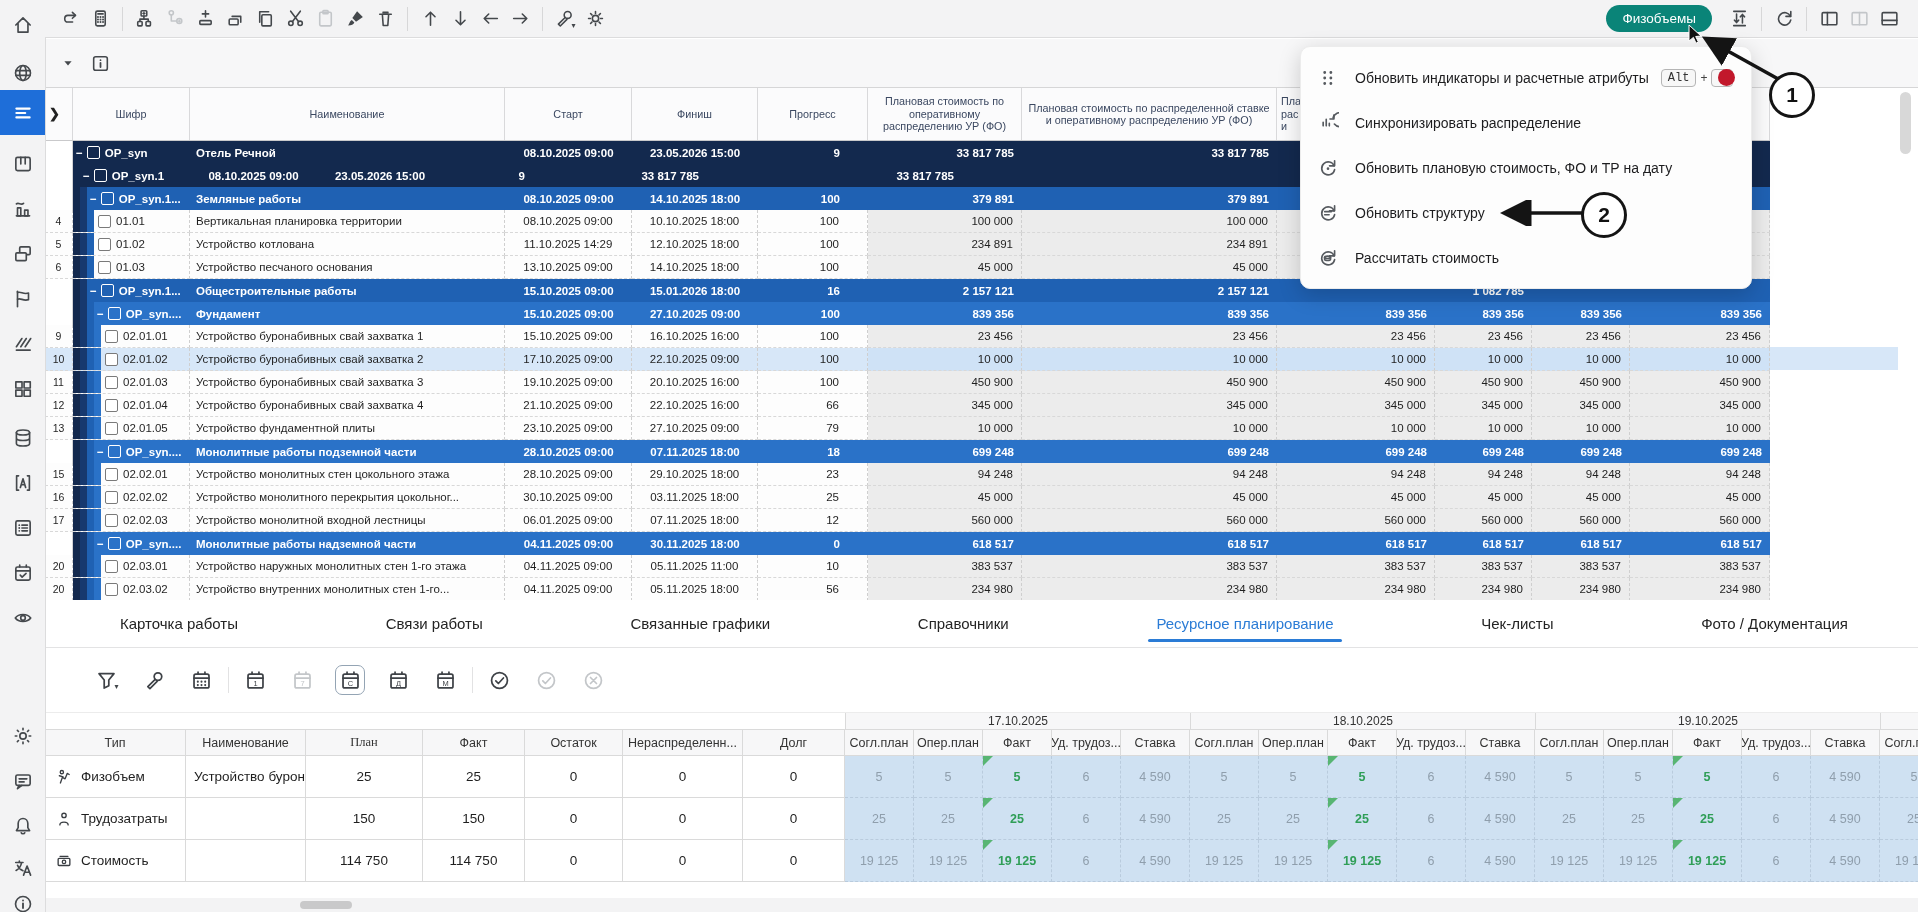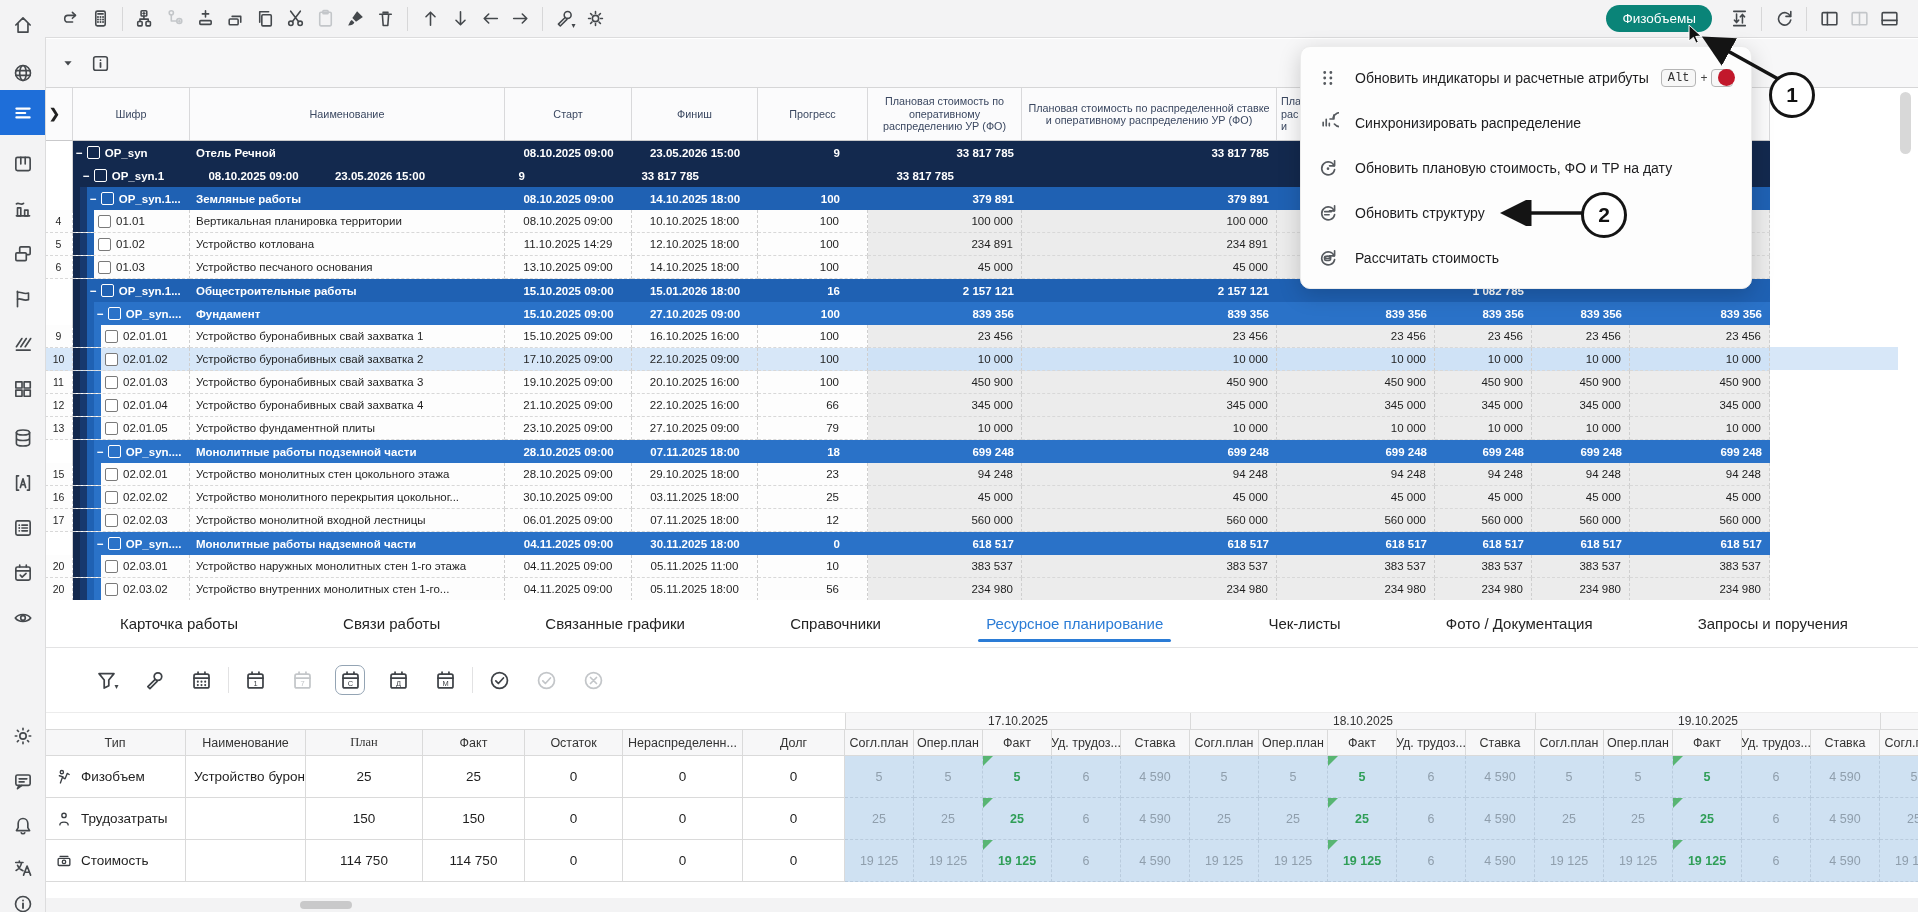--- a/index.html
+++ b/index.html
@@ -898,21 +898,20 @@
   </svg>
 
   <div class="tabsbar" id="tabsbar">
       <div class="tab">Карточка работы</div>
       <div class="tab">Связи работы</div>
       <div class="tab">Связанные графики</div>
       <div class="tab">Справочники</div>
       <div class="tab active">Ресурсное планирование</div>
       <div class="tab">Чек-листы</div>
       <div class="tab">Фото / Документация</div>
-      <div class="tab">Запросы и поручения</div>
     </div>
 
   <div class="ptools" id="ptools">
       <span class="pbtn">
         <svg viewBox="0 0 20 20" fill="none" stroke="currentColor" stroke-width="1.5" stroke-linecap="round" stroke-linejoin="round">
           <path d="M3.5 4 H16.5 L12 9.6 V14.6 L8 16.6 V9.6 Z"></path>
         </svg>
         <span class="caret-mini">▾</span>
       </span>
       <span class="pbtn">

